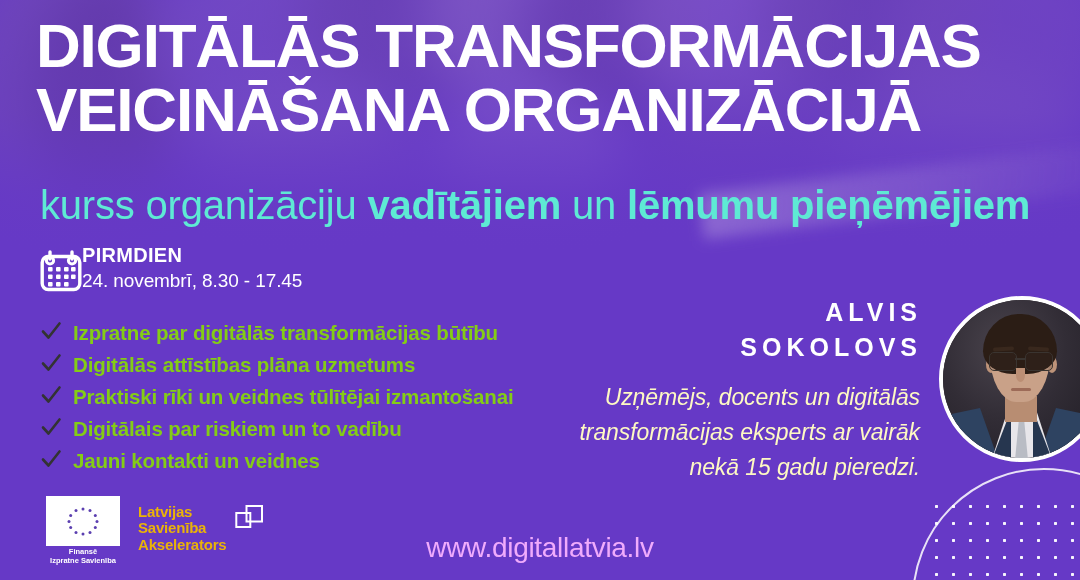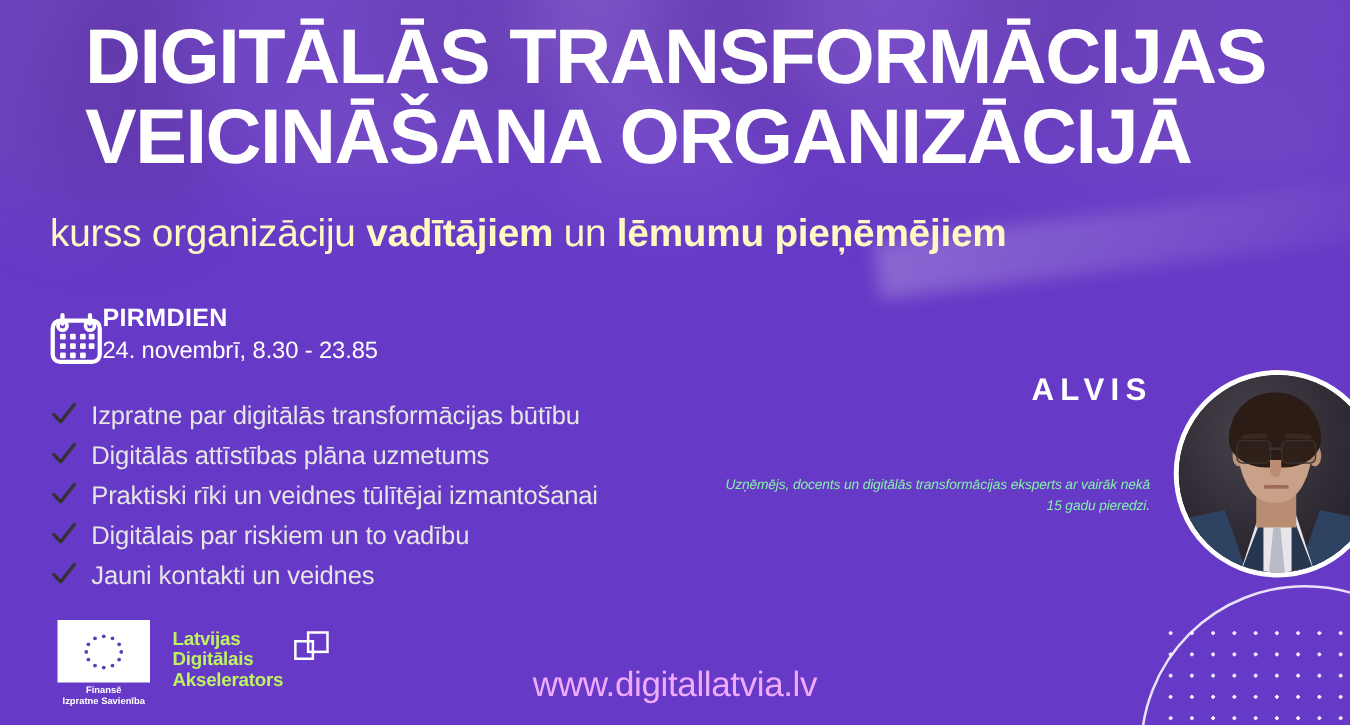--- a/index.html
+++ b/index.html
@@ -66,29 +66,28 @@
   .headline {
     position: absolute;
     left: 36px; top: 14px;
     width: 1010px;
     color: #ffffff;
     font-size: 62px;
     font-weight: bold;
     line-height: 1.03;
     letter-spacing: -1.2px;
     text-transform: uppercase;
-    margin-left: 32px;
   }
   .headline .ln { display: block; white-space: nowrap; }
 
   .subtitle {
     position: absolute;
-    left: 40px; top: 169px;
-    color: #fef9c3;
-    font-size: 31px;
+    left: 40px; top: 183px;
+    color: #5eead4;
+    font-size: 40px;
     letter-spacing: -0.2px;
     white-space: nowrap;
   }
   .subtitle b { font-weight: bold; }
 
   
   .date-block {
     position: absolute;
     left: 40px; top: 245px;
     display: flex;
@@ -116,46 +115,47 @@
     flex-direction: column;
     gap: 2px;
   }
   .bullet {
     display: flex;
     align-items: center;
     gap: 11px;
     height: 30px;
   }
   .bullet .txt {
-    color: #e5e5e5;
+    color: #84cc16;
     font-size: 20.5px;
     letter-spacing: -0.15px;
     white-space: nowrap;
+    font-weight: bold;
   }
 
   
   .speaker-name {
     position: absolute;
     left: 562px; top: 295px;
     width: 360px;
     text-align: right;
     color: #ffffff;
     font-size: 25px;
     font-weight: bold;
     letter-spacing: 5px;
     line-height: 1.38;
     text-transform: uppercase;
   }
   .speaker-bio {
     position: absolute;
     left: 570px; top: 380px;
     width: 350px;
     text-align: right;
-    color: #86efac;
-    font-size: 11px;
+    color: #fef9c3;
+    font-size: 23px;
     font-style: italic;
     line-height: 1.52;
     letter-spacing: -0.1px;
   }
 
   
   .portrait {
     position: absolute;
     left: 939px; top: 296px;
     width: 158px; height: 158px;
@@ -301,21 +301,21 @@
     margin-top: 1px;
     color: #ffffff;
     font-size: 7.5px;
     font-weight: bold;
     line-height: 1.3;
     text-align: center;
     white-space: nowrap;
   }
   .lda-logo { display: flex; align-items: flex-start; gap: 8px; margin-top: -4px; }
   .lda-text {
-    color: #bef264;
+    color: #eab308;
     font-size: 15px;
     font-weight: 600;
     line-height: 1.12;
     letter-spacing: -0.2px;
   }
   .website {
     position: absolute;
     left: 0; bottom: 16px;
     width: 1080px;
     text-align: center;
@@ -372,21 +372,21 @@
           <rect x="24" y="26.5" width="4.6" height="4.6" rx="1"></rect>
           <rect x="31" y="26.5" width="4.6" height="4.6" rx="1"></rect>
           <rect x="8" y="34" width="4.6" height="4.6" rx="1"></rect>
           <rect x="16" y="34" width="4.6" height="4.6" rx="1"></rect>
           <rect x="24" y="34" width="4.6" height="4.6" rx="1"></rect>
         </g>
       </svg>
     </span>
     <span class="date-text">
       <div class="date-day">PIRMDIEN</div>
-      <div class="date-when">24. novembrī, 8.30 - 23.85</div>
+      <div class="date-when">24. novembrī, 8.30 - 17.45</div>
     </span>
   </div>
 
   <div class="bullets">
     <div class="bullet">
       <span>
         <svg width="22" height="22" viewBox="0 0 22 22">
             <path d="M3 11.5 L8.5 17.5 L19.5 3.5" stroke="#333333" stroke-width="2.6" fill="none" stroke-linecap="round" stroke-linejoin="round"></path>
           </svg>
       </span>
@@ -421,20 +421,21 @@
         <svg width="22" height="22" viewBox="0 0 22 22">
             <path d="M3 11.5 L8.5 17.5 L19.5 3.5" stroke="#333333" stroke-width="2.6" fill="none" stroke-linecap="round" stroke-linejoin="round"></path>
           </svg>
       </span>
       <span class="txt">Jauni kontakti un veidnes</span>
     </div>
   </div>
 
   <div class="speaker-name">
     <div>ALVIS</div>
+    <div>SOKOLOVS</div>
   </div>
   <div class="speaker-bio">Uzņēmējs, docents un digitālās transformācijas eksperts ar vairāk nekā 15 gadu pieredzi.</div>
 
   <div class="portrait">
     <div class="bg-wall"></div>
     <div class="jacket-l"></div>
       <div class="jacket-r"></div>
     <div class="shirt"></div>
       <div class="tie"></div>
     <div class="lapel-l"></div>
@@ -482,21 +483,21 @@
       </div>
       <div class="eu-caption">
         <div>Finansē</div>
         <div>Izpratne Savienība</div>
       </div>
     </div>
 
     <div class="lda-logo">
       <div class="lda-text">
         <div>Latvijas</div>
-        <div>Digitālais</div>
+        <div>Savienība</div>
         <div>Akselerators</div>
       </div>
       <span>
         <svg width="30" height="28" viewBox="0 0 30 28">
           <rect x="1.3" y="9" width="14" height="14" stroke="#fff" stroke-width="2" fill="none"></rect>
           <rect x="11.5" y="2" width="15.5" height="15.5" stroke="#fff" stroke-width="2" fill="none"></rect>
         </svg>
       </span>
     </div>
   </div>

